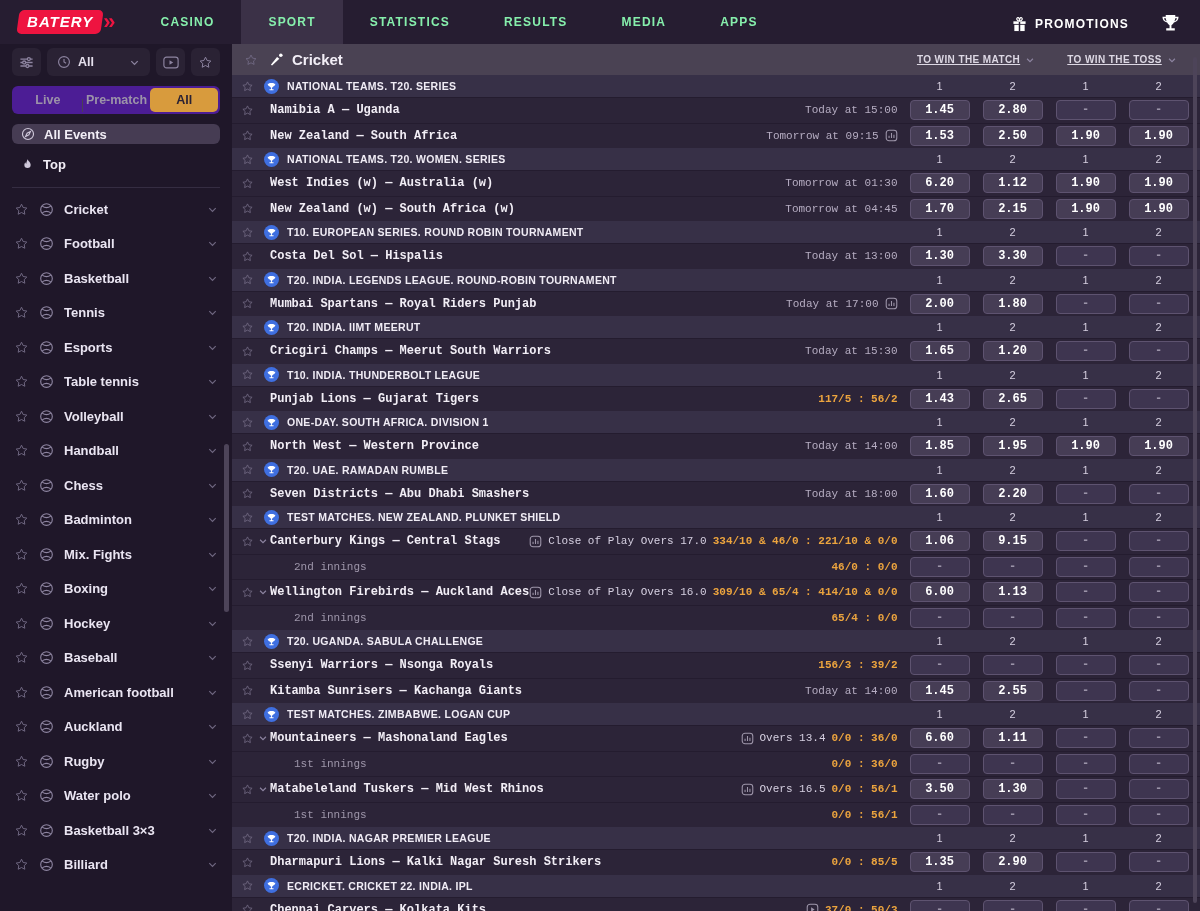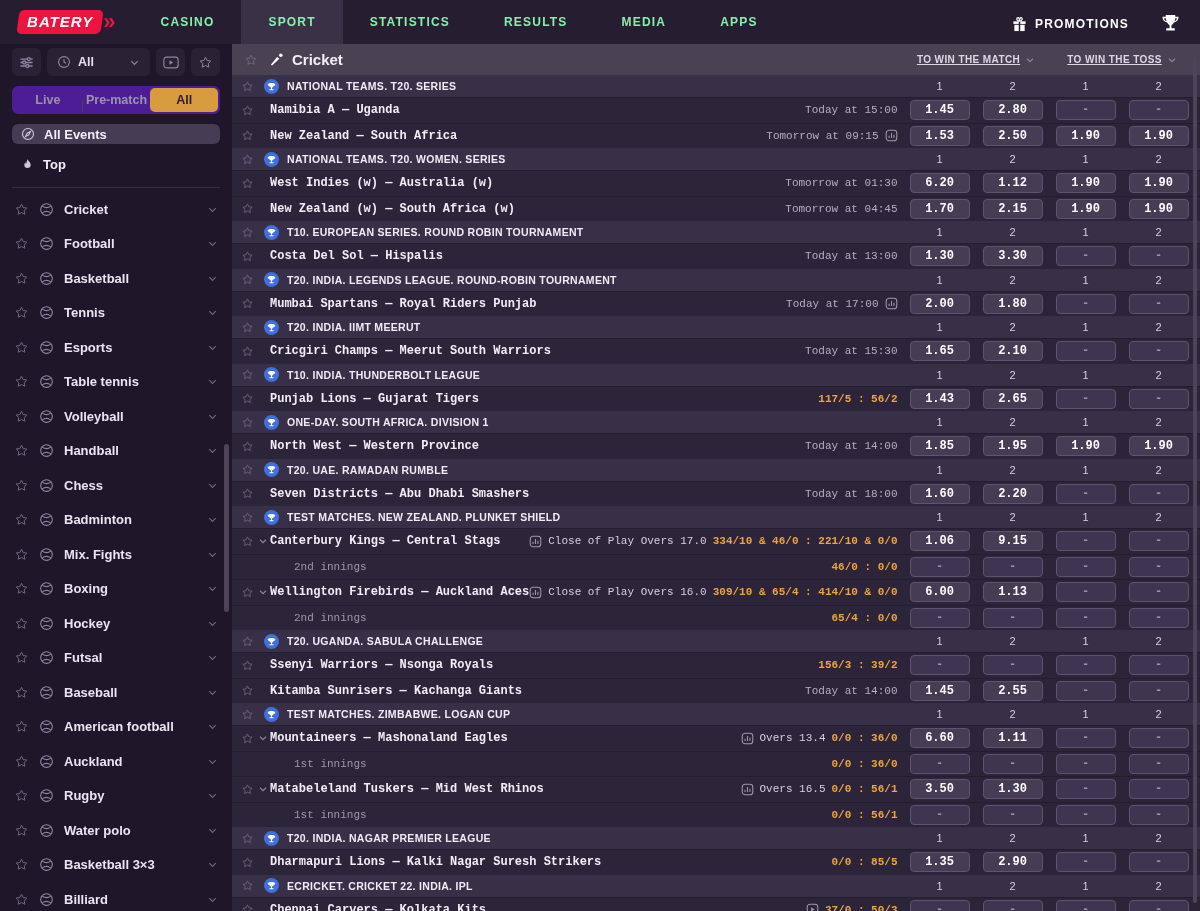--- a/index.html
+++ b/index.html
@@ -472,39 +472,20 @@
       <svg viewBox="0 0 24 24" width="15" height="15">
                 <path d="M12 3.5l2.6 5.3 5.9.9-4.2 4.1 1 5.8-5.3-2.8-5.3 2.8 1-5.8L3.5 9.7l5.9-.9z" fill="none" stroke="currentColor" stroke-width="1.6"></path>
               </svg>
     </span>
     <span class="s-icon">
       <svg viewBox="0 0 16 16" width="15" height="15" fill="none" stroke="currentColor" stroke-width="1.2">
                 <circle cx="8" cy="8" r="6.2"></circle>
                 <path d="M3.4 4.4c3 2.1 6.2 2.1 9.2 0M3.4 11.6c3-2.1 6.2-2.1 9.2 0"></path>
               </svg>
     </span>
-    <span class="s-name">Futsal</span>
-    <span class="s-chev">
-      <svg viewBox="0 0 12 12" width="11" height="11">
-                <path d="M2.5 4.5L6 8l3.5-3.5" fill="none" stroke="currentColor" stroke-width="1.3"></path>
-              </svg>
-    </span>
-  </div>
-          <div class="sport-item">
-    <span class="s-star">
-      <svg viewBox="0 0 24 24" width="15" height="15">
-                <path d="M12 3.5l2.6 5.3 5.9.9-4.2 4.1 1 5.8-5.3-2.8-5.3 2.8 1-5.8L3.5 9.7l5.9-.9z" fill="none" stroke="currentColor" stroke-width="1.6"></path>
-              </svg>
-    </span>
-    <span class="s-icon">
-      <svg viewBox="0 0 16 16" width="15" height="15" fill="none" stroke="currentColor" stroke-width="1.2">
-                <circle cx="8" cy="8" r="6.2"></circle>
-                <path d="M3.4 4.4c3 2.1 6.2 2.1 9.2 0M3.4 11.6c3-2.1 6.2-2.1 9.2 0"></path>
-              </svg>
-    </span>
     <span class="s-name">Baseball</span>
     <span class="s-chev">
       <svg viewBox="0 0 12 12" width="11" height="11">
                 <path d="M2.5 4.5L6 8l3.5-3.5" fill="none" stroke="currentColor" stroke-width="1.3"></path>
               </svg>
     </span>
   </div>
           <div class="sport-item">
     <span class="s-star">
       <svg viewBox="0 0 24 24" width="15" height="15">
@@ -959,21 +940,21 @@
       <svg viewBox="0 0 12 12" width="10" height="10">
                 <path d="M2.5 4.5L6 8l3.5-3.5" fill="none" stroke="currentColor" stroke-width="1.4"></path>
               </svg>
     </span>
     <span class="teams">Cricgiri Champs — Meerut South Warriors</span>
     <span class="meta">
               <span class="time">Today at 15:30</span>
             </span>
     <div class="odds-area">
               <button class="odd">1.65</button>
-              <button class="odd">2.10</button>
+              <button class="odd">1.20</button>
               <button class="odd dash">-</button>
               <button class="odd dash">-</button>
             </div>
     <div class="count-col">
               <span class="count"></span>
             </div>
   </div>
           <div class="row league">
     <span class="star">
       <svg viewBox="0 0 24 24" width="13" height="13">

